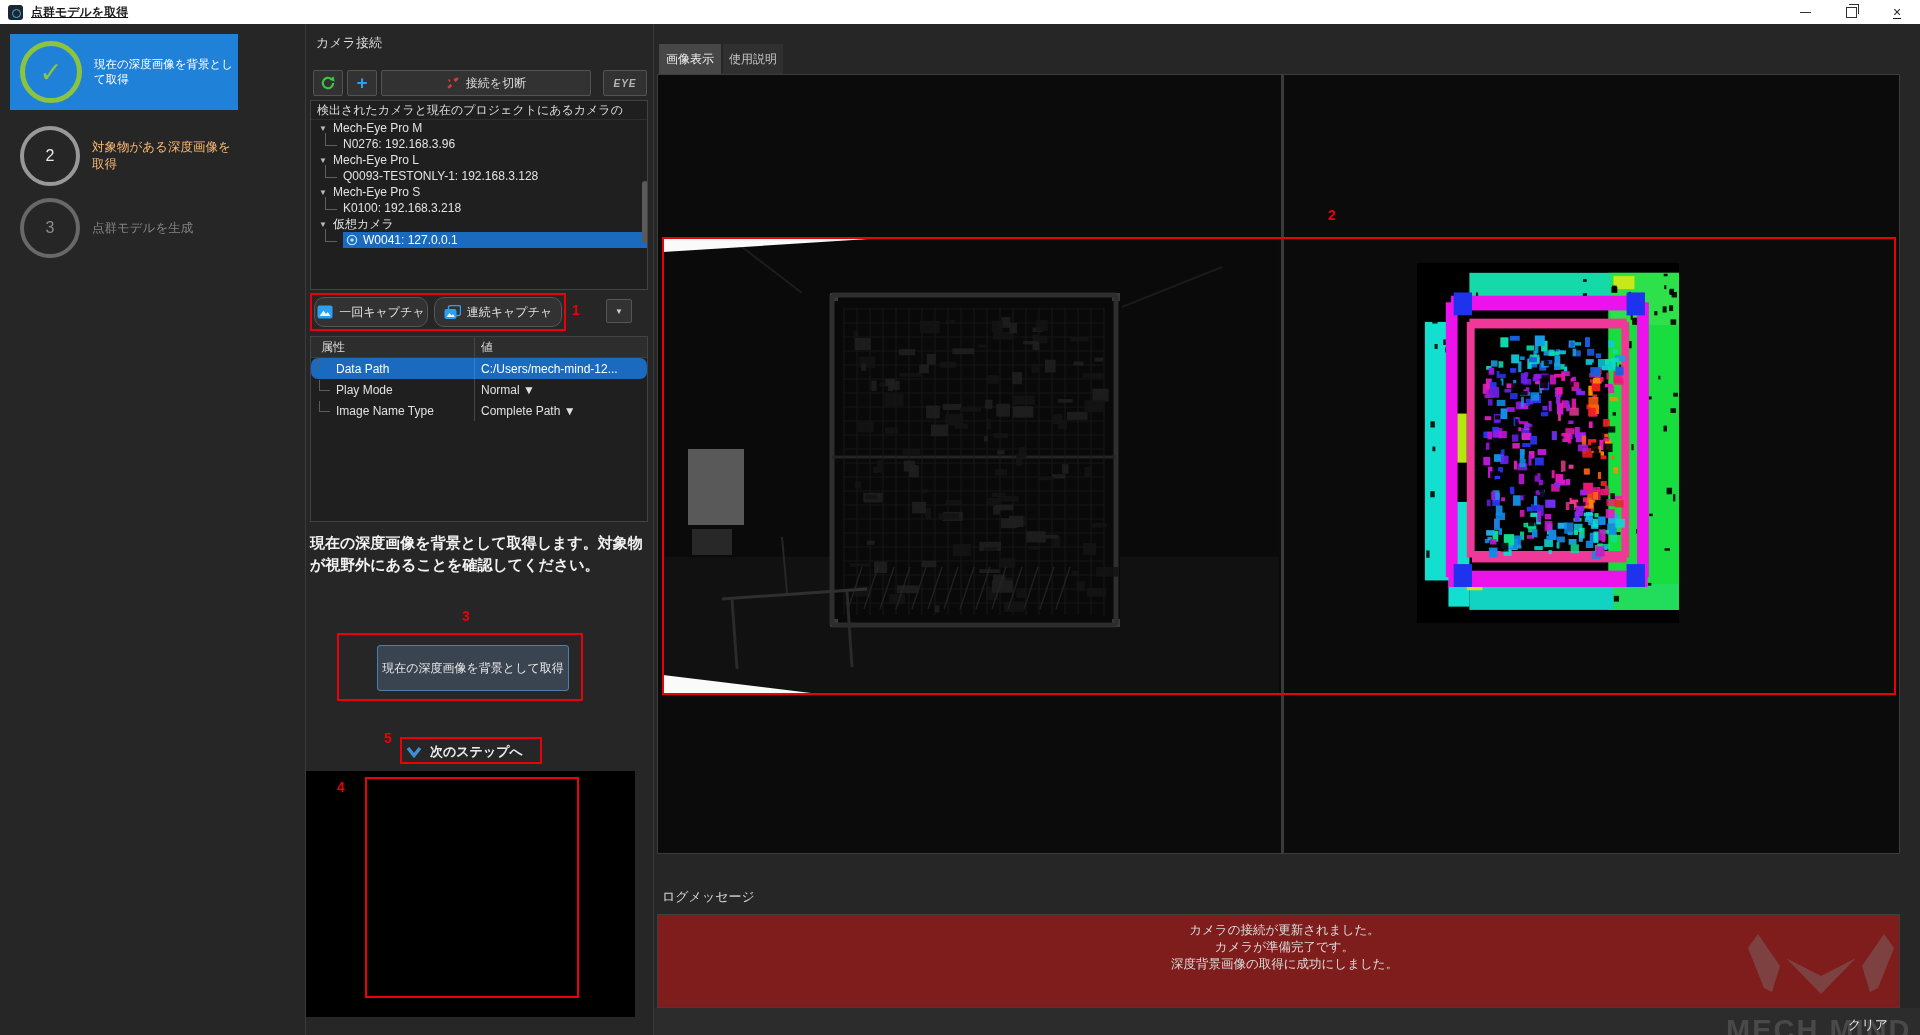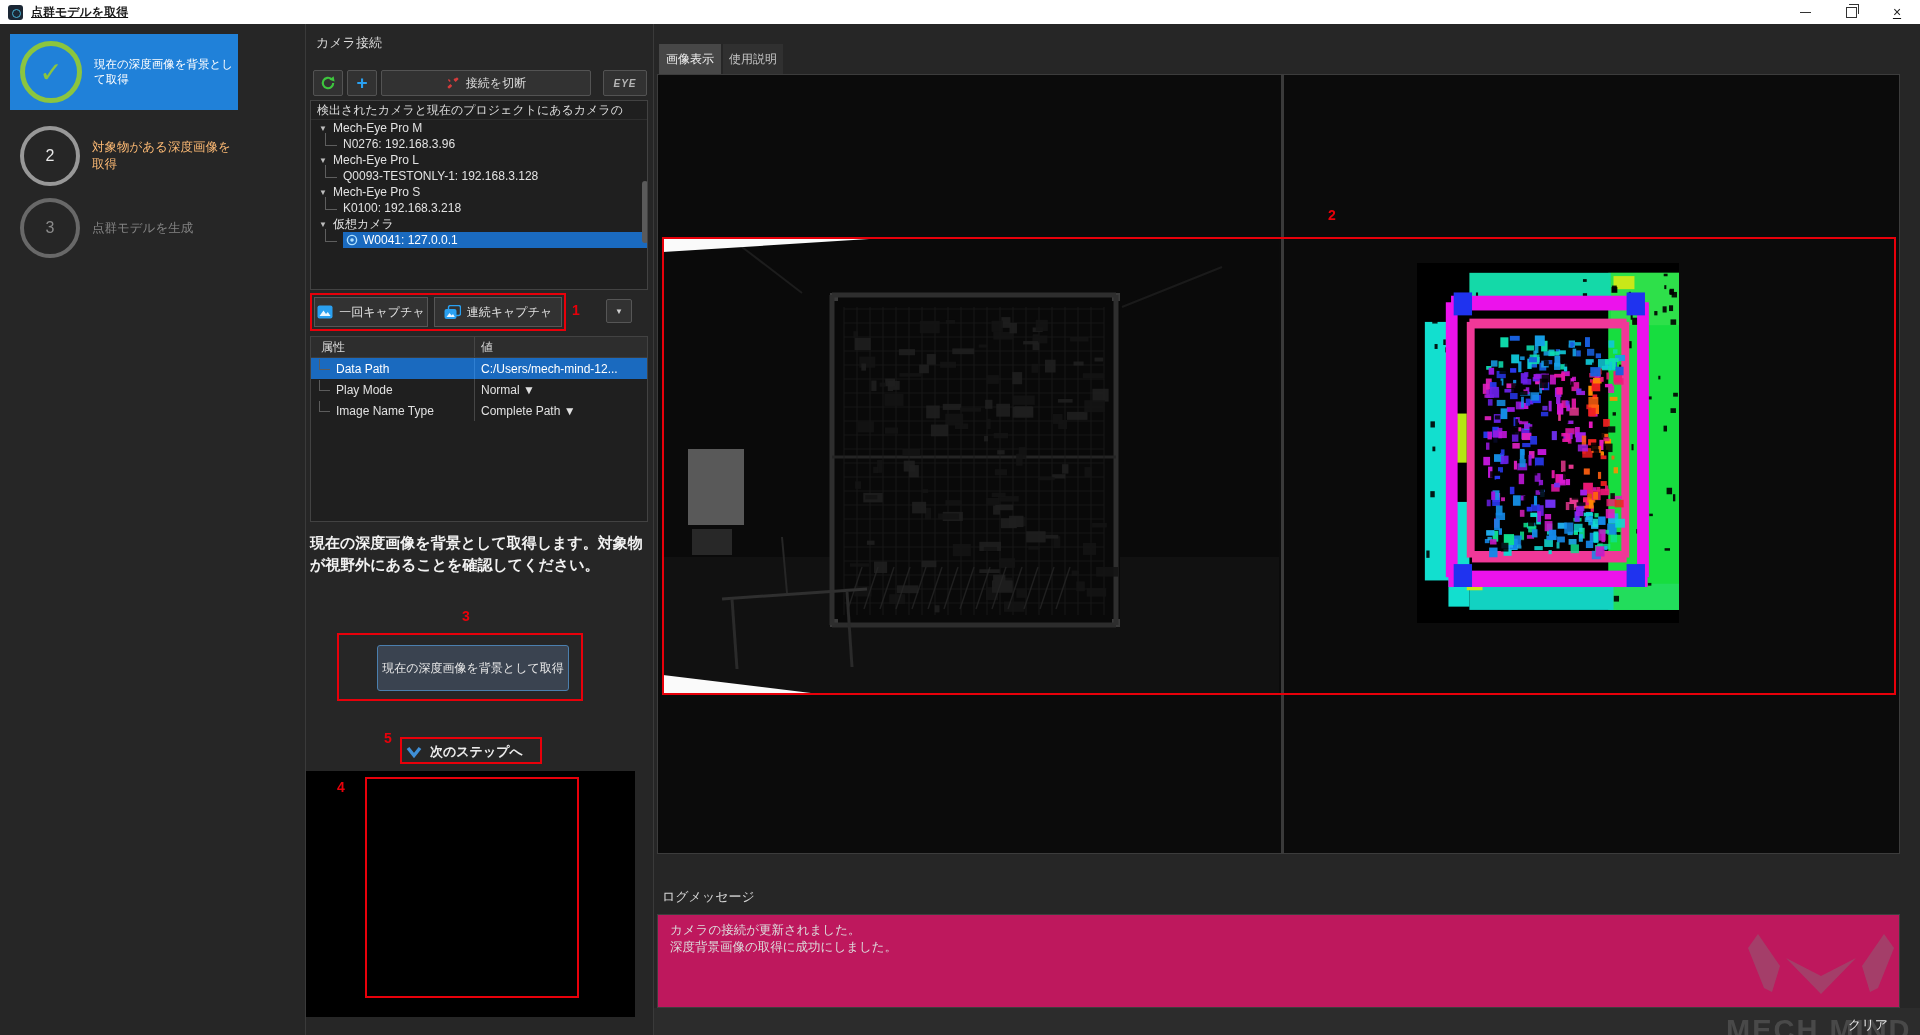--- a/index.html
+++ b/index.html
@@ -39,35 +39,35 @@
   #btn-add{left:41px;width:30px;color:#2aa0f0;font-size:19px;font-weight:bold;}
   #btn-disconnect{left:75px;width:210px;gap:6px;}
   #btn-eye{left:297px;width:44px;font-size:10px;font-weight:bold;font-style:italic;color:#b5b5b5;letter-spacing:1px;}
   #treebox{position:absolute;left:4px;top:76px;width:338px;height:190px;background:#1f1f1f;border:1px solid #424242;box-sizing:border-box;overflow:hidden;}
   #tree-header{height:18px;line-height:18px;font-size:12px;color:#dddddd;padding-left:6px;white-space:nowrap;overflow:hidden;border-bottom:1px solid #2e2e2e;}
   .trow{height:16px;display:flex;align-items:center;font-size:12px;color:#e2e2e2;white-space:nowrap;}
   .tri{width:10px;font-size:8px;color:#bdbdbd;margin:0 4px 0 8px;flex:none;}
   .branch{width:11px;height:12px;border-left:1px solid #5e5e5e;border-bottom:1px solid #5e5e5e;margin:-6px 6px 4px 14px;flex:none;}
   .sel-pill{display:flex;align-items:center;background:#1a6abf;flex:1;height:16px;gap:5px;padding-left:3px;color:#fff;}
   #vscroll{position:absolute;left:331px;top:80px;width:6px;height:62px;background:#5a5a5a;border-radius:3px;}
-  .capbtn{position:absolute;top:273px;height:30px;background:#323232;border:1px solid #565656;border-radius:0;
+  .capbtn{position:absolute;top:273px;height:30px;background:#323232;border:1px solid #565656;border-radius:10px;
           display:flex;align-items:center;justify-content:center;gap:6px;font-size:12px;color:#e4e4e4;box-sizing:border-box;}
   #btn-cap1{left:8px;width:114px;}
   #btn-cap2{left:128px;width:128px;}
   #btn-capmenu{position:absolute;left:300px;top:275px;width:26px;height:24px;background:#323232;border:1px solid #565656;border-radius:2px;
           display:flex;align-items:center;justify-content:center;font-size:8px;color:#cfcfcf;box-sizing:border-box;}
   
   #proptable{position:absolute;left:4px;top:312px;width:338px;height:186px;background:#1f1f1f;border:1px solid #424242;box-sizing:border-box;font-size:12px;}
   .prow{height:21px;display:flex;align-items:center;}
   .prow .c1{width:163px;display:flex;align-items:center;height:100%;box-sizing:border-box;}
   .prow .c2{flex:1;display:flex;align-items:center;height:100%;box-sizing:border-box;border-left:1px solid #454545;padding-left:6px;white-space:nowrap;overflow:hidden;}
   #prophead{height:20px;background:#2d2d2d;border-bottom:1px solid #3c3c3c;color:#dcdcdc;}
   #prophead .c1{padding-left:10px;}
   .ptick{width:10px;height:10px;border-left:1px solid #5c5c5c;border-bottom:1px solid #5c5c5c;margin:-8px 6px 0 8px;flex:none;}
-  .prow.selected{background:#1a6abf;color:#fff;}
+  .prow.selected{background:#1a6abf;color:#fff;border-radius:7px;}
   .prow.selected .c2{border-left-color:#2f7fd2;}
   
   #instruction{position:absolute;left:4px;top:508px;width:336px;font-size:15px;font-weight:bold;color:#f2f2f2;line-height:22px;}
   #acquire-btn{position:absolute;left:71px;top:621px;width:192px;height:46px;background:#3a4350;border:1px solid #4b7fae;border-radius:3px;
                color:#e8e8e8;font-size:12px;display:flex;align-items:center;justify-content:center;box-sizing:border-box;}
   #next-btn{position:absolute;left:100px;top:716px;width:134px;height:24px;display:flex;align-items:center;justify-content:flex-start;gap:8px;
             font-size:13px;font-weight:bold;color:#ececec;background:transparent;}
   #thumbblack{position:absolute;left:0px;top:747px;width:329px;height:246px;background:#000;}
   
   #mainarea{left:654px;top:36px;width:1266px;height:950px;background:#262626;}
@@ -77,21 +77,21 @@
   #viewer{position:absolute;left:3px;top:38px;width:1243px;height:780px;background:#0b0b0b;border:1px solid #3c3c3c;box-sizing:border-box;}
   #pane-divider{position:absolute;left:623px;top:0px;width:3px;height:778px;background:#3a3a3a;}
   #photo2d{position:absolute;left:4px;top:162px;width:617px;height:456px;}
   #depth-main{position:absolute;left:759px;top:188px;width:262px;height:360px;}
   .sliver-top{position:absolute;left:5px;top:163px;width:222px;height:14px;background:#fafafa;clip-path:polygon(0 0,100% 0,0 100%);}
   .sliver-bottom{position:absolute;left:5px;top:600px;width:148px;height:18px;background:#fafafa;clip-path:polygon(0 0,100% 100%,0 100%);}
   #captions{position:absolute;left:3px;top:818px;width:1243px;height:27px;background:#2b2b2b;border-top:1px solid #161616;font-size:12px;color:#cfcfcf;}
   #cap-left{position:absolute;left:0;top:6px;width:620px;text-align:center;}
   #cap-right{position:absolute;left:626px;top:6px;width:617px;text-align:center;}
   #log-title{position:absolute;left:8px;top:852px;font-size:13px;color:#d5d5d5;}
-  #logbox{position:absolute;left:3px;top:878px;width:1243px;height:94px;background:#be185d;border:1px solid #3e3e3e;box-sizing:border-box;padding:7px 0 0 12px;}
+  #logbox{position:absolute;left:3px;top:878px;width:1243px;height:94px;background:#7f1d1d;border:1px solid #3e3e3e;box-sizing:border-box;padding:7px 0 0 12px;text-align:center;}
   .logline{font-size:12.5px;color:#dcdcdc;line-height:17px;}
   #footer{position:absolute;left:0px;top:972px;width:1266px;height:39px;background:#2c2c2c;}
   #clear-btn{position:absolute;right:32px;top:8px;font-size:13px;color:#e5e5e5;z-index:6;}
   #watermark{position:absolute;right:-6px;top:896px;width:200px;height:115px;opacity:.85;pointer-events:none;z-index:5;}
   #wm-text{position:absolute;left:0px;top:82px;font-size:29px;font-weight:bold;letter-spacing:2px;color:rgba(135,135,135,0.38);white-space:nowrap;}
   
   .ann-box{position:absolute;border:2px solid #e8000a;box-sizing:border-box;pointer-events:none;z-index:4;}
   .ann-label{position:absolute;color:#e8000a;font-size:14px;font-weight:bold;pointer-events:none;z-index:4;}
   svg{display:block;}
 </style>
@@ -964,20 +964,21 @@
           </svg>
         </div>
       <div class="ann-box" style="left:4px;top:162px;width:1234px;height:458px;"></div>
       <div class="ann-label" style="left:670px;top:132px;">2</div>
     </div>
 
 
     <div id="log-title">ログメッセージ</div>
     <div id="logbox">
       <div class="logline">カメラの接続が更新されました。</div>
+      <div class="logline">カメラが準備完了です。</div>
       <div class="logline">深度背景画像の取得に成功にしました。</div>
     </div>
 
     <div id="footer">
       <div id="clear-btn">クリア</div>
     </div>
 
     <div id="watermark">
       <svg width="150" height="85" viewBox="0 0 150 85" style="position:absolute;left:20px;top:0;">
         <g fill="#7d7d7d" opacity="0.45">

